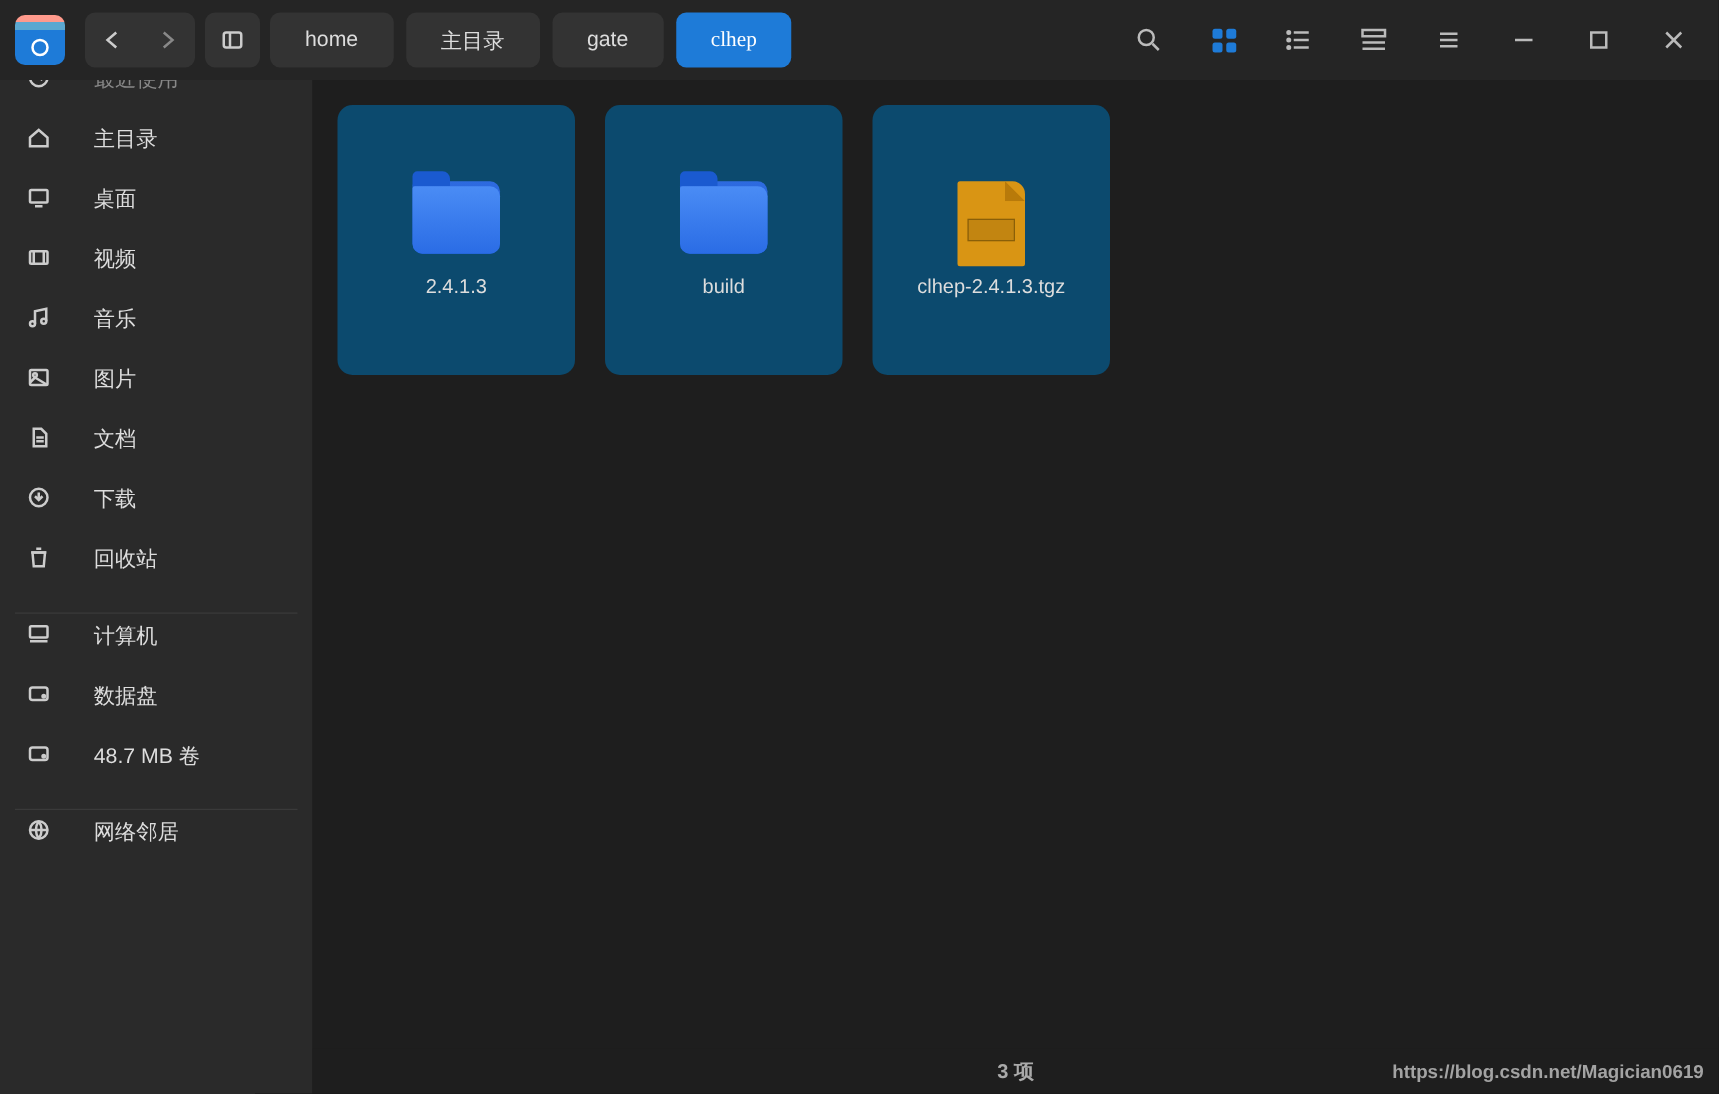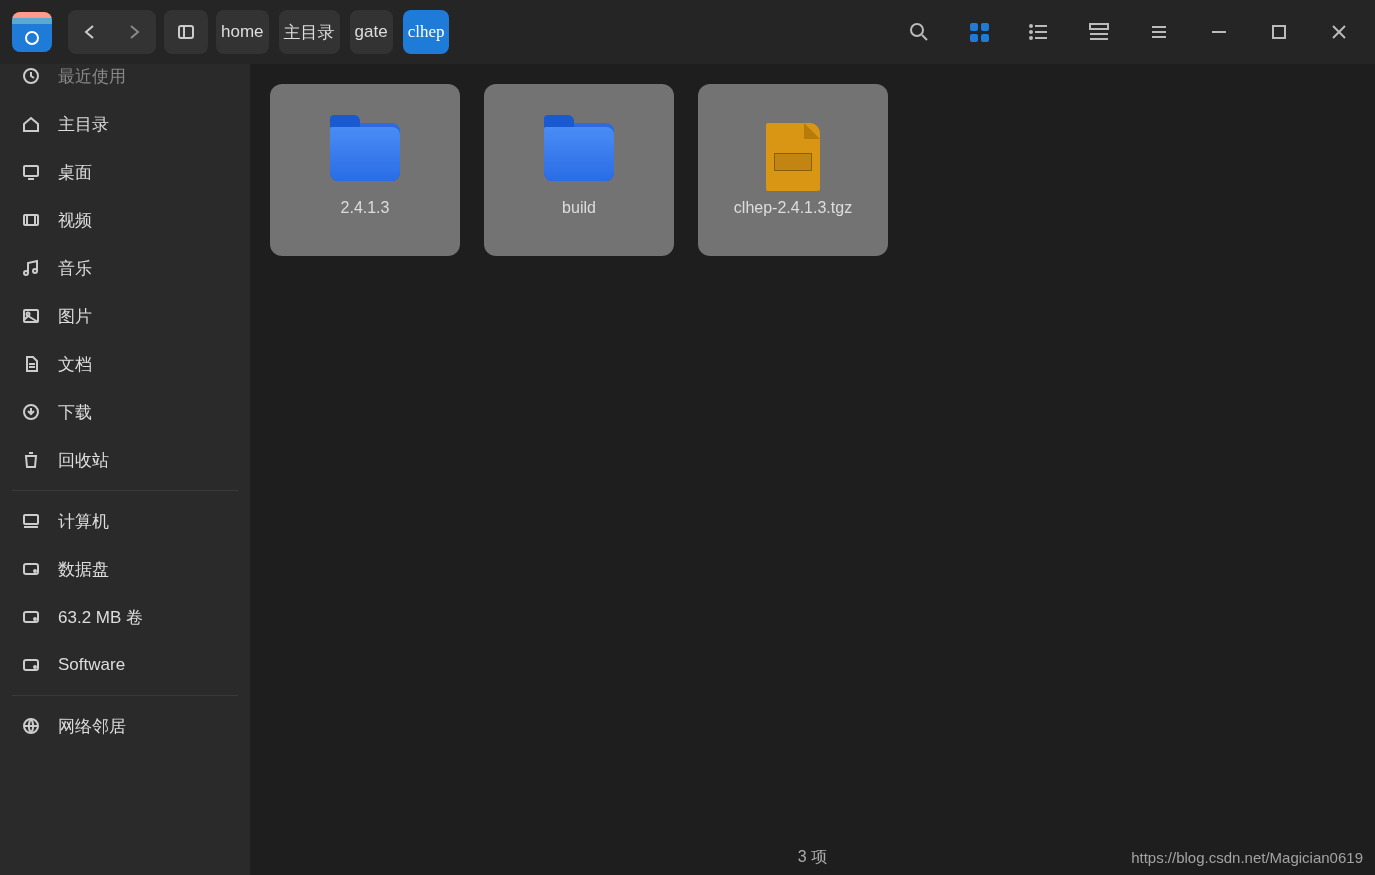--- a/index.html
+++ b/index.html
@@ -50,21 +50,21 @@
       width: 44px; height: 44px;
       display: flex; align-items: center; justify-content: center;
       background: #333; border-radius: 8px;
       color: #ccc; cursor: pointer;
     }
     .breadcrumb {
       display: flex; gap: 10px; align-items: center;
     }
     .crumb {
       height: 44px;
-      padding: 0 5px;
+      padding: 0 28px;
       background: #333;
       border-radius: 8px;
       display: flex; align-items: center;
       color: #ddd; font-size: 17px;
       cursor: pointer;
     }
     .crumb.active { background: #1e7bd8; color: #fff; font-family: Liberation Serif, serif; }
     .spacer { flex: 1; }
     .toolbar-right { display: flex; gap: 28px; align-items: center; padding-right: 8px; }
     .tool-icon {
@@ -75,41 +75,41 @@
     .tool-icon.active { color: #1e7bd8; }
     .content {
       flex: 1; display: flex; overflow: hidden;
     }
     .sidebar {
       width: 250px; background: #2a2a2a;
       overflow-y: auto; padding: 0 8px;
       flex-shrink: 0;
     }
     .side-item {
-      height: 48px; display: flex; align-items: center;
-      gap: 16px; padding: 0 12px;
+      height: 48px; display: flex; align-items: flex-start;
+      gap: 33px; padding: 0 12px;
       color: #ddd; font-size: 17px; cursor: pointer;
       border-radius: 6px;
     }
     .side-item.cut { margin-top: -12px; color:#888; }
     .side-icon { width: 22px; display:flex; align-items:center; justify-content:center; color:#ccc; }
     .side-divider { height:1px; background:#3a3a3a; margin: 6px 4px; }
     .main {
       flex: 1; background: #1e1e1e;
       display: flex; flex-direction: column;
       position: relative;
     }
     .file-grid {
       flex:1; padding: 20px;
       display: flex; flex-wrap: wrap; gap: 24px;
       align-content: flex-start;
     }
     .file-item {
-      width: 190px; height: 172px;
-      background: #737373; border-radius: 12px;
+      width: 190px; height: 216px;
+      background: #0c4a6e; border-radius: 12px;
       display:flex; flex-direction:column; align-items:center; justify-content:center;
       gap: 18px; cursor:pointer;
     }
     .file-icon { width:70px; height:58px; position:relative; }
     .folder-icon {
       position:absolute; inset:0;
       background: linear-gradient(180deg,#2e6be0,#1a5ad0);
       border-radius: 4px 8px 8px 8px;
     }
     .folder-icon::before {
@@ -134,20 +134,21 @@
     }
     .archive-icon::after{
       content:""; position:absolute; top:30px; left:8px; right:8px; height:16px;
       border:1px solid #8a5f08; background:rgba(0,0,0,0.1);
     }
     .file-label { color:#ddd; font-size:16px; text-align:center; }
     .statusbar {
       height: 36px; display:flex; align-items:center; justify-content:center;
       color:#aaa; font-size:16px; background:#1e1e1e;
       position:relative;
+      font-weight:bold;
     }
     .watermark {
       position:absolute; right:12px; color:#a3a3a3; font-size:15px;
     }
     svg { width:20px; height:20px; stroke:currentColor; fill:none; stroke-width:2; }
     .tool-icon svg { width:22px; height:22px; }
     .grid-dots { display:grid; grid-template-columns:1fr 1fr; gap:3px; }
     .grid-dots span { width:8px; height:8px; background:currentColor; border-radius:2px; }
   </style>
 </head>
@@ -343,30 +344,21 @@
         </span>
         <span>数据盘</span>
       </div>
       <div class="side-item">
         <span class="side-icon">
           <svg>
             <rect x="3" y="5" width="14" height="10" rx="2"></rect>
             <circle cx="14" cy="12" r="1" fill="currentColor"></circle>
           </svg>
         </span>
-        <span>63.2 MB 卷</span>
-      </div>
-      <div class="side-item">
-        <span class="side-icon">
-          <svg>
-            <rect x="3" y="5" width="14" height="10" rx="2"></rect>
-            <circle cx="14" cy="12" r="1" fill="currentColor"></circle>
-          </svg>
-        </span>
-        <span>Software</span>
+        <span>48.7 MB 卷</span>
       </div>
       <div class="side-divider"></div>
       <div class="side-item">
         <span class="side-icon">
           <svg>
             <circle cx="10" cy="10" r="7"></circle>
             <path d="M3 10h14M10 3c3 4 3 10 0 14M10 3c-3 4-3 10 0 14"></path>
           </svg>
         </span>
         <span>网络邻居</span>

